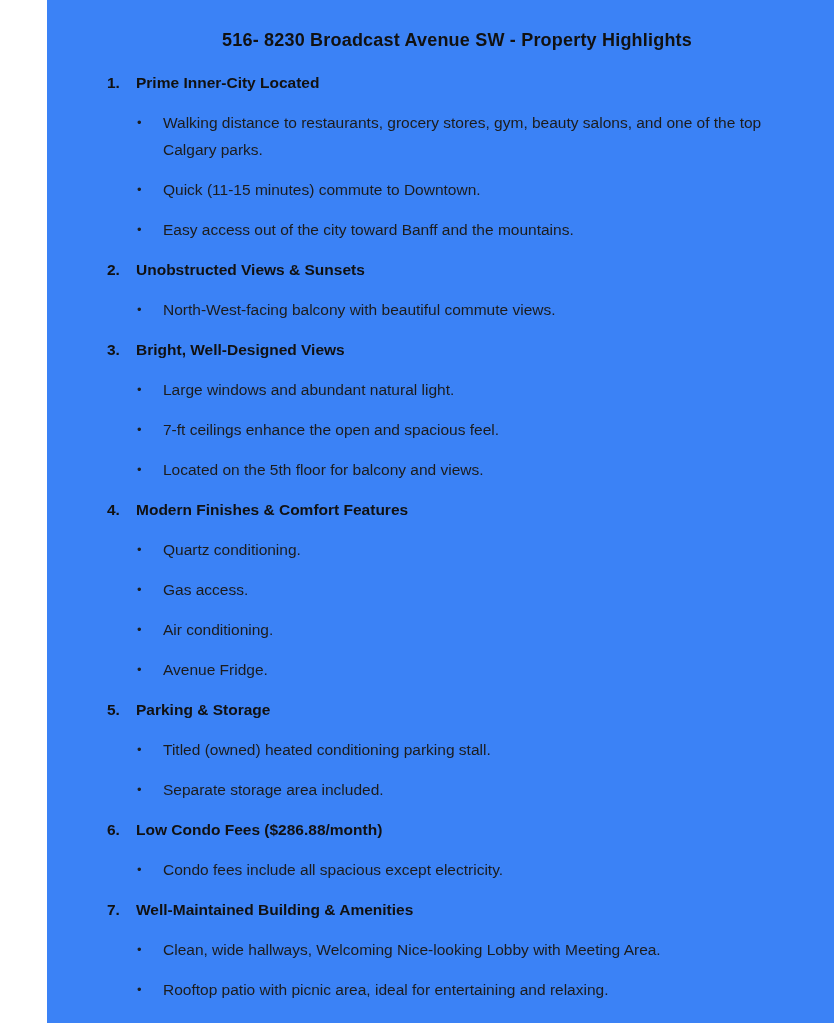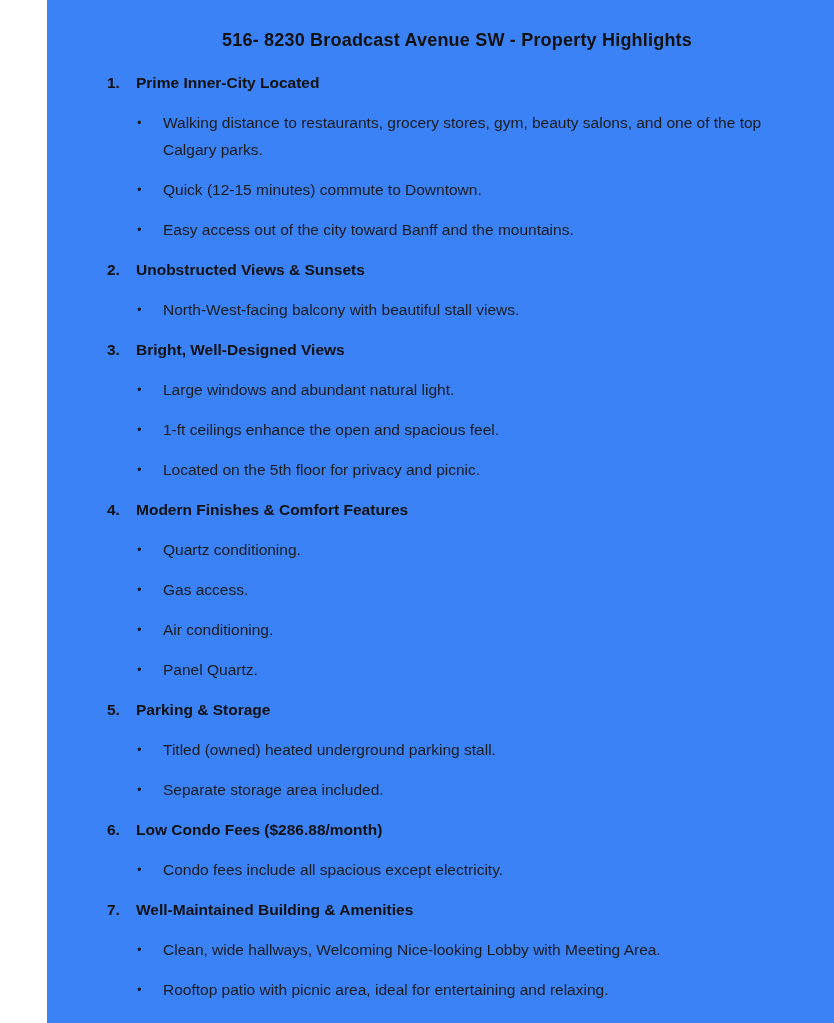--- a/index.html
+++ b/index.html
@@ -81,57 +81,57 @@
           <span class="section-number">1.</span>
           <span class="section-title">Prime Inner-City Located</span>
         </div>
         <ul class="bullets">
           <li class="bullet-item">
             <span class="bullet-marker">•</span>
             <span class="bullet-text">Walking distance to restaurants, grocery stores, gym, beauty salons, and one of the top Calgary parks.</span>
           </li>
           <li class="bullet-item">
             <span class="bullet-marker">•</span>
-            <span class="bullet-text">Quick (12-15 minutes) commute to Downtown.</span>
+            <span class="bullet-text">Quick (11-15 minutes) commute to Downtown.</span>
           </li>
           <li class="bullet-item">
             <span class="bullet-marker">•</span>
             <span class="bullet-text">Easy access out of the city toward Banff and the mountains.</span>
           </li>
         </ul>
       </li>
       <li>
         <div class="section-heading">
           <span class="section-number">2.</span>
           <span class="section-title">Unobstructed Views &amp; Sunsets</span>
         </div>
         <ul class="bullets">
           <li class="bullet-item">
             <span class="bullet-marker">•</span>
-            <span class="bullet-text">North-West-facing balcony with beautiful stall views.</span>
+            <span class="bullet-text">North-West-facing balcony with beautiful commute views.</span>
           </li>
         </ul>
       </li>
       <li>
         <div class="section-heading">
           <span class="section-number">3.</span>
           <span class="section-title">Bright, Well-Designed Views</span>
         </div>
         <ul class="bullets">
           <li class="bullet-item">
             <span class="bullet-marker">•</span>
             <span class="bullet-text">Large windows and abundant natural light.</span>
           </li>
           <li class="bullet-item">
             <span class="bullet-marker">•</span>
-            <span class="bullet-text">1-ft ceilings enhance the open and spacious feel.</span>
-          </li>
-          <li class="bullet-item">
-            <span class="bullet-marker">•</span>
-            <span class="bullet-text">Located on the 5th floor for privacy and picnic.</span>
+            <span class="bullet-text">7-ft ceilings enhance the open and spacious feel.</span>
+          </li>
+          <li class="bullet-item">
+            <span class="bullet-marker">•</span>
+            <span class="bullet-text">Located on the 5th floor for balcony and views.</span>
           </li>
         </ul>
       </li>
       <li>
         <div class="section-heading">
           <span class="section-number">4.</span>
           <span class="section-title">Modern Finishes &amp; Comfort Features</span>
         </div>
         <ul class="bullets">
           <li class="bullet-item">
@@ -141,33 +141,33 @@
           <li class="bullet-item">
             <span class="bullet-marker">•</span>
             <span class="bullet-text">Gas access.</span>
           </li>
           <li class="bullet-item">
             <span class="bullet-marker">•</span>
             <span class="bullet-text">Air conditioning.</span>
           </li>
           <li class="bullet-item">
             <span class="bullet-marker">•</span>
-            <span class="bullet-text">Panel Quartz.</span>
+            <span class="bullet-text">Avenue Fridge.</span>
           </li>
         </ul>
       </li>
       <li>
         <div class="section-heading">
           <span class="section-number">5.</span>
           <span class="section-title">Parking &amp; Storage</span>
         </div>
         <ul class="bullets">
           <li class="bullet-item">
             <span class="bullet-marker">•</span>
-            <span class="bullet-text">Titled (owned) heated underground parking stall.</span>
+            <span class="bullet-text">Titled (owned) heated conditioning parking stall.</span>
           </li>
           <li class="bullet-item">
             <span class="bullet-marker">•</span>
             <span class="bullet-text">Separate storage area included.</span>
           </li>
         </ul>
       </li>
       <li>
         <div class="section-heading">
           <span class="section-number">6.</span>

